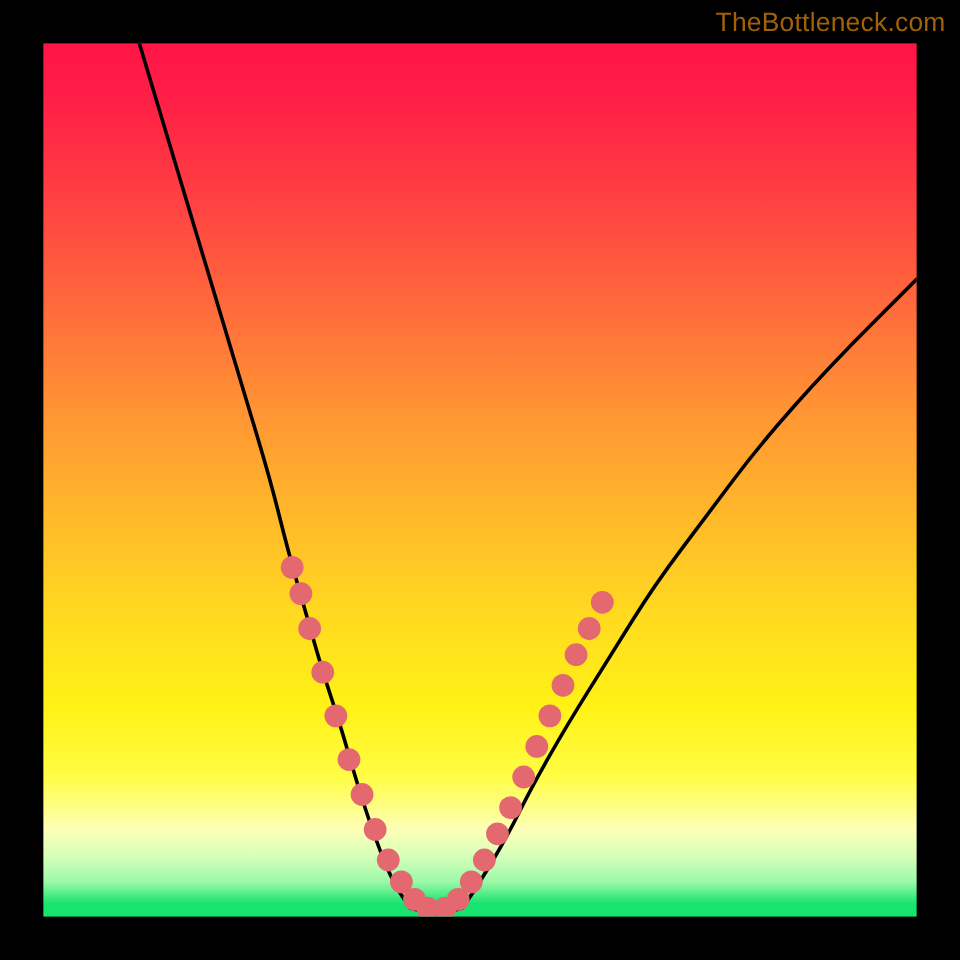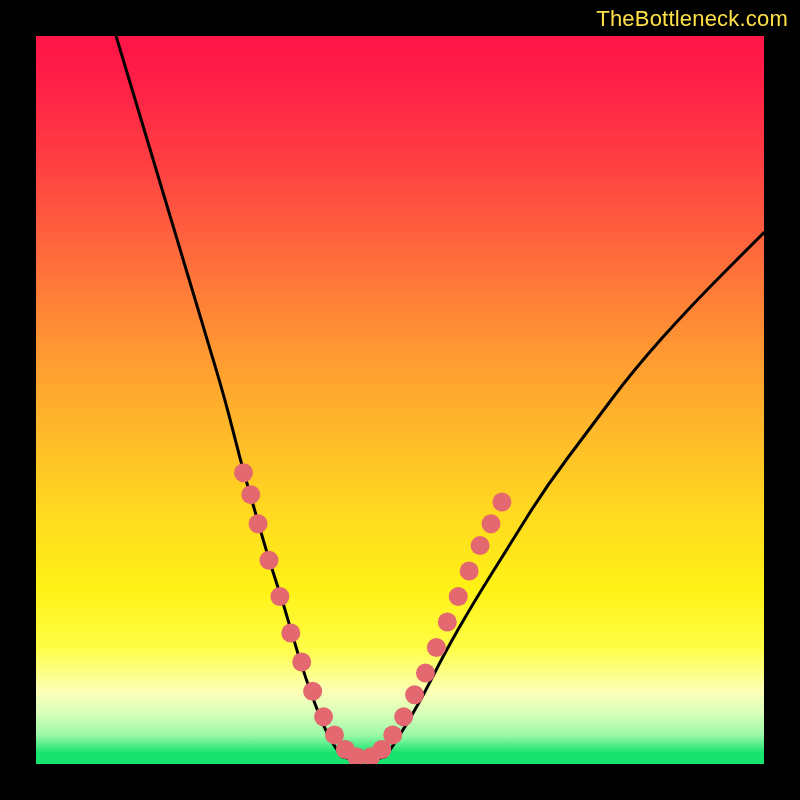--- a/index.html
+++ b/index.html
@@ -45,21 +45,21 @@
       #d8ffba 93%,
       #9cf9a8 96%,
       #17e36f 98.5%,
       #17e36f 100%
     );
   }
   .watermark {
     position: absolute;
     top: 6px;
     right: 12px;
-    color: #fde047;
+    color: #a16207;
     font-size: 22px;
     font-weight: 500;
     letter-spacing: 0.2px;
     user-select: none;
   }
   svg.curves {
     position: absolute;
     inset: 0;
   }
 </style>

